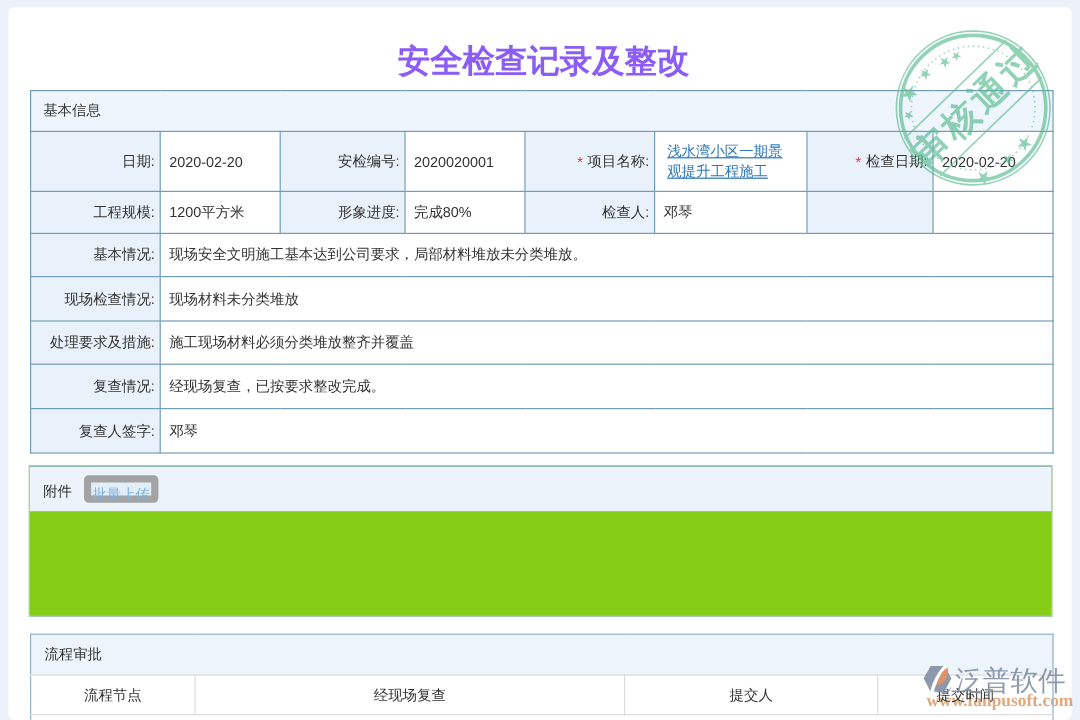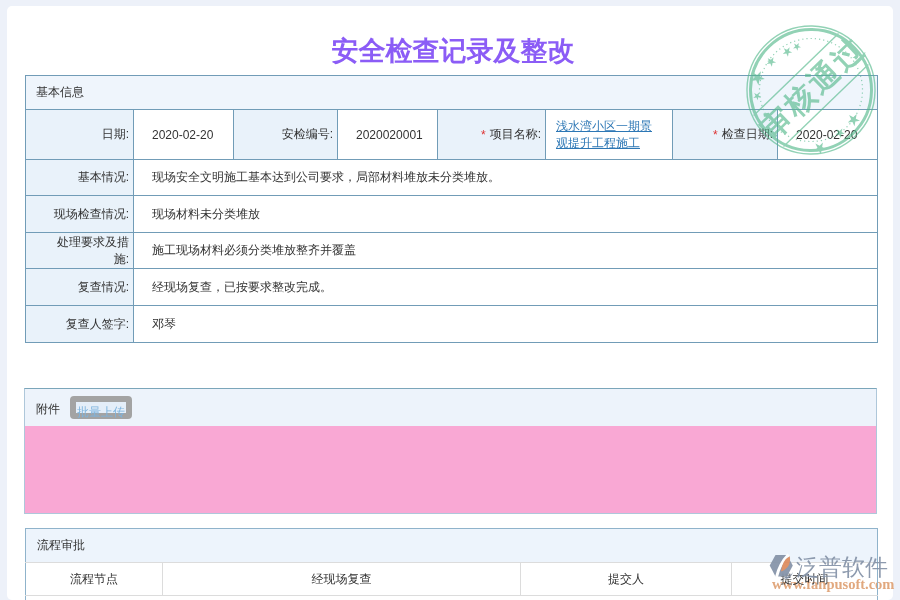--- a/index.html
+++ b/index.html
@@ -1,26 +1,26 @@
 <!DOCTYPE html>
 <html><head>
 <meta charset="utf-8">
 <style>
 html,body{margin:0;padding:0;}*{box-sizing:border-box;}td{padding:0;}
 body{width:900px;height:600px;background:#edf1f9;font-family:"Liberation Sans",sans-serif;font-size:12px;color:#333;position:relative;overflow:hidden;}
 .panel{position:absolute;left:7px;top:6px;width:886px;height:594px;background:#fff;border-radius:5px;}
 .title{position:absolute;left:27px;top:33px;width:852px;text-align:center;font-size:27px;font-weight:bold;color:#8b5cf6;}
 table{border-collapse:collapse;table-layout:fixed;}
 .t1{position:absolute;left:25px;top:75px;width:852px;}
-.t1 td{border:1px solid #719cb7;padding:0 18px;overflow:hidden;}
+.t1 td{border:1px solid #719cb7;padding:0 7px;overflow:hidden;}
 .t1 .lbl{background:#e9f2fa;text-align:right;padding-right:4px;}
 .t1 .hdr{background:#eff5fc;padding-left:10px;}
 .star{color:#dd3333;margin-right:4px;position:relative;top:1px;}
 a.lnk{color:#2d77b5;text-decoration:underline;}
-.att{position:absolute;left:24px;top:388px;width:853px;height:126px;border:1px solid #aec7da;border-top:1px solid #7ba6ba;background:#f9a8d4;}
+.att{position:absolute;left:24px;top:388px;width:853px;height:126px;border:1px solid #aec7da;border-top:1px solid #7ba6ba;background:#84cc16;}
 .atthead{height:37px;position:relative;background:#edf3fb;}
 .atthead .cap{position:absolute;left:11px;top:12px;color:#333;}
 .btn{position:absolute;left:45px;top:7px;width:62px;height:23px;background:#e4eef9;color:#7db3dd;border:6px solid #a3a3a3;border-radius:4px;text-align:center;line-height:21px;}
 .t2{width:851px;}
 .t2 td{border:1px solid #d9d9d9;height:36px;font-weight:normal;text-align:center;}
 .t2 td.first{text-align:left;padding-left:18px;}
 .t2 tr td:first-child{border-left:none;}
 .t2 tr td:last-child{border-right:none;}
 .t3{position:absolute;left:25px;top:528px;width:852px;border:1px solid #8fb3cb;z-index:2;background:transparent;}
 .t3 .hdr{background:#edf4fc;padding-left:11px;height:34px;border-bottom:1px solid #dcdcdc;}
@@ -48,20 +48,30 @@
       </tr>
 <tr style="height:50px">
 <td class="lbl">日期:</td>
         <td>2020-02-20</td>
 <td class="lbl">安检编号:</td>
         <td>2020020001</td>
 <td class="lbl"><span class="star">*</span>项目名称:</td>
         <td style="padding:0 10px"><a class="lnk">浅水湾小区一期景观提升工程施工</a></td>
 <td class="lbl"><span class="star">*</span>检查日期:</td>
         <td>2020-02-20</td>
+</tr>
+<tr style="height:35px">
+<td class="lbl">工程规模:</td>
+        <td>1200平方米</td>
+<td class="lbl">形象进度:</td>
+        <td>完成80%</td>
+<td class="lbl">检查人:</td>
+        <td>邓琴</td>
+<td class="lbl"></td>
+        <td></td>
 </tr>
 <tr style="height:36px">
         <td class="lbl">基本情况:</td>
         <td colspan="7">现场安全文明施工基本达到公司要求，局部材料堆放未分类堆放。</td>
       </tr>
 <tr style="height:37px">
         <td class="lbl">现场检查情况:</td>
         <td colspan="7">现场材料未分类堆放</td>
       </tr>
 <tr style="height:36px">

